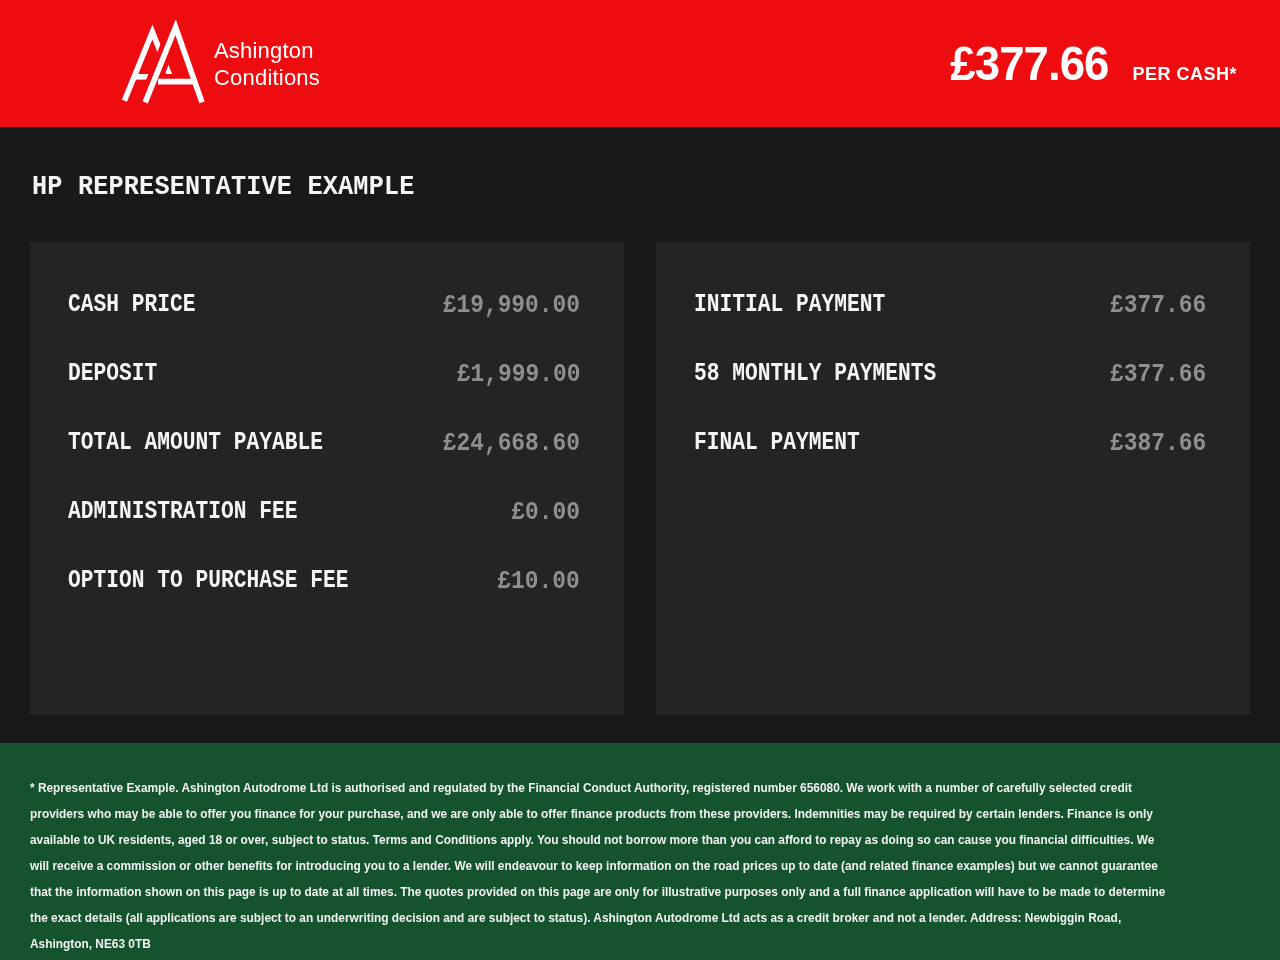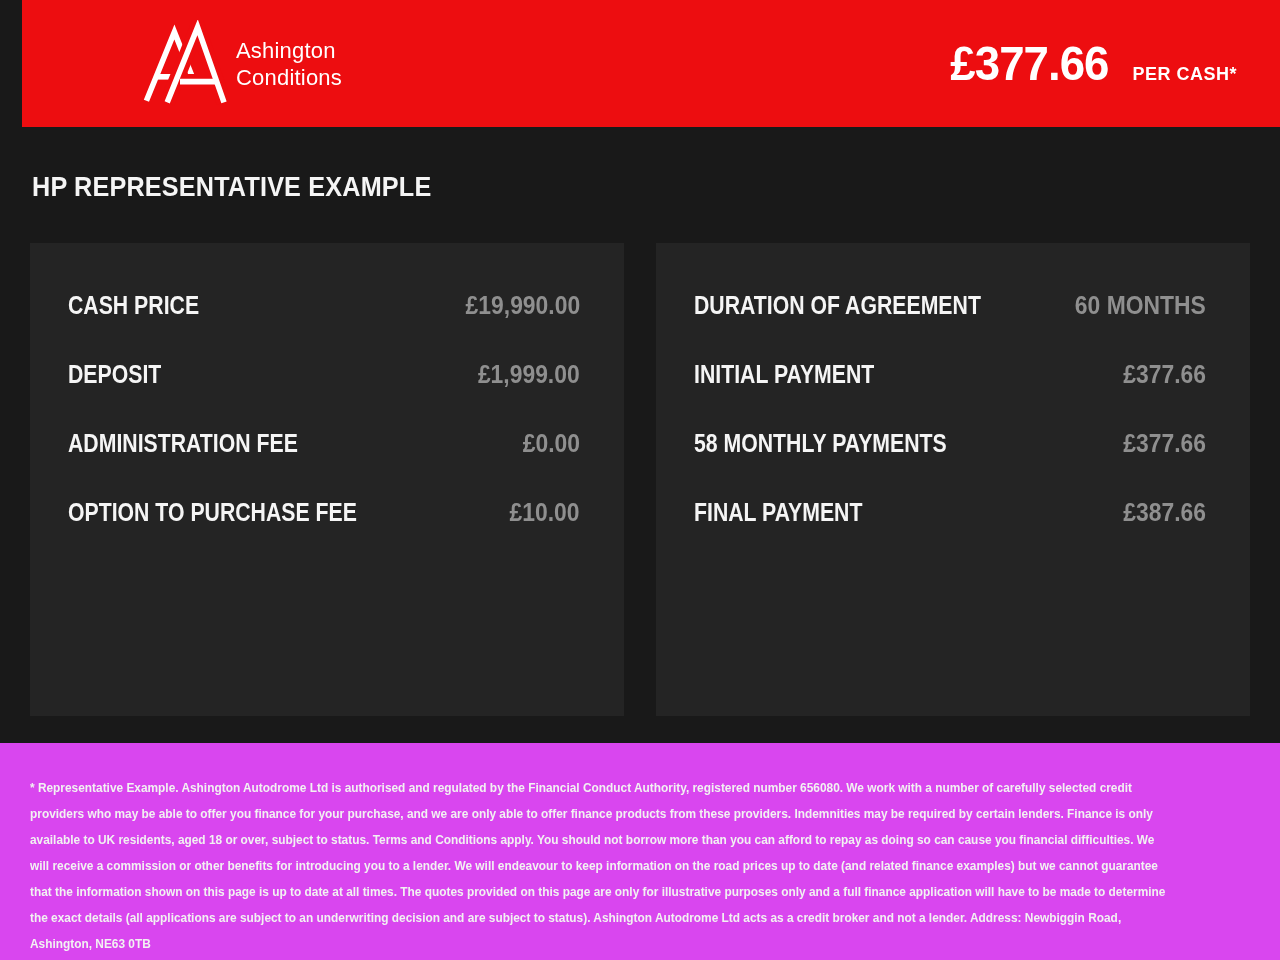--- a/index.html
+++ b/index.html
@@ -10,21 +10,20 @@
     overflow: hidden;
   }
 
   
   .header {
     height: 127px;
     background: #ED0D10;
     display: flex;
     align-items: center;
     padding: 0 43px 0 118px;
-    margin-left: 22px;
   }
   .brand {
     display: flex;
     align-items: center;
     gap: 8px;
   }
   .brand-mark { width: 88px; height: 88px; }
   .brand-text {
     color: #ffffff;
     font-size: 22px;
@@ -47,21 +46,21 @@
     transform: scaleX(0.95);
     transform-origin: right bottom;
   }
   .price-suffix {
     font-size: 18px;
     font-weight: 700;
     letter-spacing: 0.5px;
   }
 
   
-  .main { padding: 44px 30px 0 30px; }
+  .main { padding: 44px 30px 0 30px; font-family: Liberation Mono, monospace; }
   .page-title {
     color: #f5f5f5;
     font-size: 28px;
     font-weight: 700;
     letter-spacing: 0.2px;
     display: inline-block;
     transform: scaleX(0.9);
     transform-origin: left center;
     margin-left: 2px;
   }
@@ -100,21 +99,21 @@
     display: inline-block;
     transform: scaleX(0.88);
     transform-origin: right center;
   }
 
   
   .footer {
     position: absolute;
     left: 0; right: 0; bottom: 0;
     top: 743px;
-    background: #d946ef;
+    background: #14532d;
     padding: 32px 0 0 30px;
   }
   .disclaimer {
     color: #f2f2f2;
     font-size: 13.5px;
     font-weight: 700;
     line-height: 26px;
     width: 1295px;
     transform: scaleX(0.88);
     transform-origin: left top;
@@ -161,34 +160,34 @@
     <div class="panel">
       <div class="row">
         <span class="row-label">CASH PRICE</span>
         <span class="row-value">£19,990.00</span>
       </div>
       <div class="row">
         <span class="row-label">DEPOSIT</span>
         <span class="row-value">£1,999.00</span>
       </div>
       <div class="row">
+        <span class="row-label">TOTAL AMOUNT PAYABLE</span>
+        <span class="row-value">£24,668.60</span>
+      </div>
+      <div class="row">
         <span class="row-label">ADMINISTRATION FEE</span>
         <span class="row-value">£0.00</span>
       </div>
       <div class="row">
         <span class="row-label">OPTION TO PURCHASE FEE</span>
         <span class="row-value">£10.00</span>
       </div>
     </div>
 
     <div class="panel">
-      <div class="row">
-        <span class="row-label">DURATION OF AGREEMENT</span>
-        <span class="row-value">60 MONTHS</span>
-      </div>
       <div class="row">
         <span class="row-label">INITIAL PAYMENT</span>
         <span class="row-value">£377.66</span>
       </div>
       <div class="row">
         <span class="row-label">58 MONTHLY PAYMENTS</span>
         <span class="row-value">£377.66</span>
       </div>
       <div class="row">
         <span class="row-label">FINAL PAYMENT</span>

